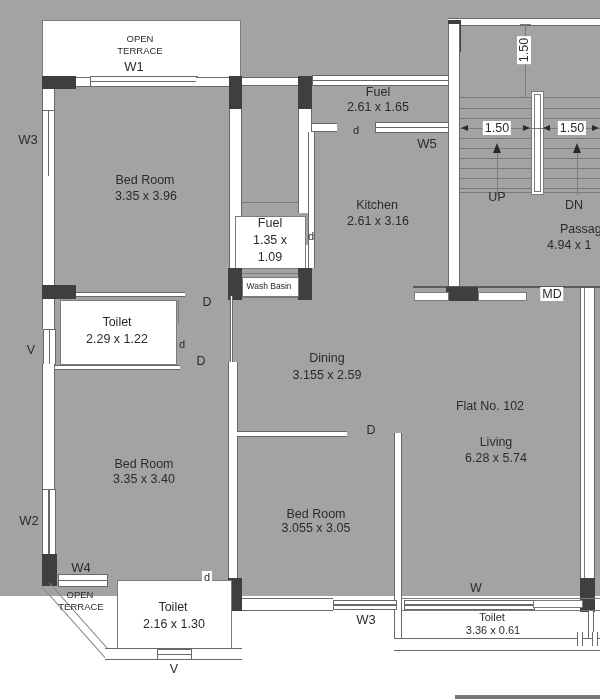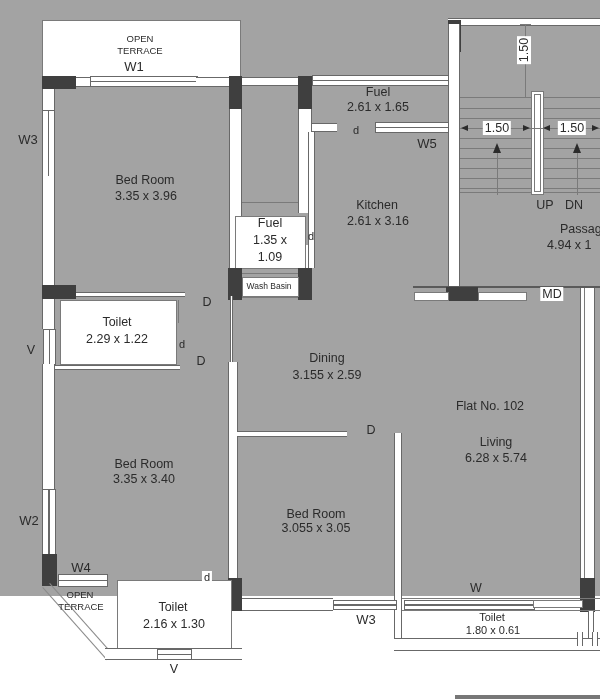--- a/index.html
+++ b/index.html
@@ -157,21 +157,21 @@
 
   <span class="lbl" style="left:270px;top:223px;">Fuel</span>
   <span class="lbl" style="left:270px;top:240px;">1.35 x</span>
   <span class="lbl" style="left:270px;top:257px;text-align:center;">1.09</span>
   <span class="lbl fs11" style="left:311px;top:236px;">d</span>
   <span class="lbl fs85" style="left:269px;top:286px;">Wash Basin</span>
 
   <span class="lbl rot bgw" style="left:524px;top:50px;">1.50</span>
   <span class="lbl bgw" style="left:497px;top:128px;">1.50</span>
   <span class="lbl bgw" style="left:572px;top:128px;">1.50</span>
-  <span class="lbl" style="left:497px;top:205px;margin-left:48px;">UP</span>
+  <span class="lbl" style="left:497px;top:197px;">UP</span>
   <span class="lbl" style="left:574px;top:205px;">DN</span>
 
   <span class="lbl-l" style="left:560px;top:222px;">Passage</span>
   <span class="lbl-l" style="left:547px;top:238px;">4.94 x 1</span>
 
   <span class="lbl bgw" style="left:552px;top:294px;">MD</span>
   <span class="lbl" style="left:207px;top:302px;">D</span>
 
   <span class="lbl" style="left:117px;top:322px;">Toilet</span>
   <span class="lbl" style="left:117px;top:339px;">2.29 x 1.22</span>
@@ -199,15 +199,15 @@
   <span class="lbl fs95" style="left:80px;top:594px;">OPEN</span>
   <span class="lbl fs95" style="left:81px;top:606px;">TERRACE</span>
 
   <span class="lbl" style="left:173px;top:607px;">Toilet</span>
   <span class="lbl" style="left:174px;top:624px;">2.16 x 1.30</span>
   <span class="lbl" style="left:174px;top:669px;">V</span>
   <span class="lbl fs13" style="left:366px;top:619px;">W3</span>
 
   <span class="lbl" style="left:476px;top:588px;">W</span>
   <span class="lbl fs11" style="left:492px;top:617px;">Toilet</span>
-  <span class="lbl fs11" style="left:493px;top:630px;">1.80 x 0.61</span>
+  <span class="lbl fs11" style="left:493px;top:630px;">3.36 x 0.61</span>
 
 </div>
 
 </body></html>

